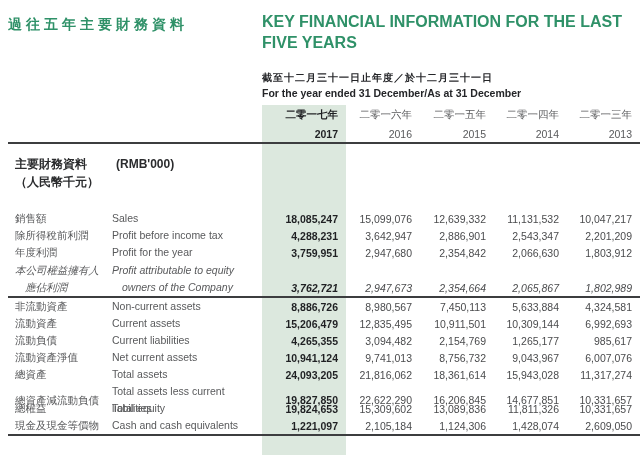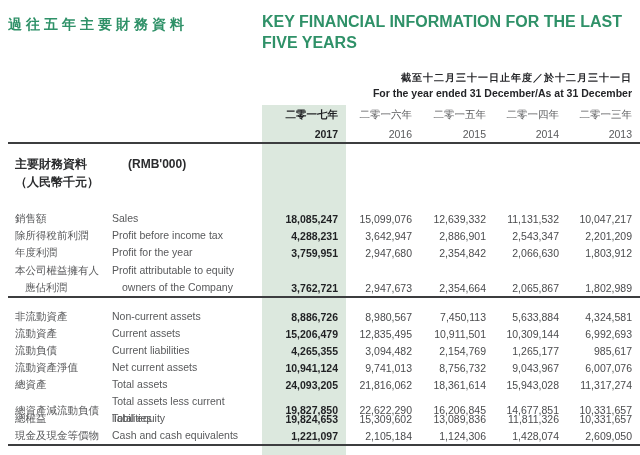--- a/index.html
+++ b/index.html
@@ -16,53 +16,53 @@
     color: #2f9168; font-size: 14px; font-weight: bold; letter-spacing: 4px;
   }
   .title-en {
     position: absolute; left: 262px; top: 11px; width: 382px;
     color: #2f9168; font-size: 16px; font-weight: bold; line-height: 1.32;
   }
   .band {
     position: absolute; left: 262px; top: 105px; width: 84px; height: 350px;
     background: #dce8de;
   }
-  .sub { position: absolute; left: 262px; width: 370px; text-align: right; color: #242528; font-weight: bold; }
+  .sub { position: absolute; left: 262px; width: 370px; text-align: left; color: #242528; font-weight: bold; }
   .sub-zh { top: 71px; font-size: 10px; letter-spacing: 1px; }
   .sub-en { top: 87px; font-size: 10.5px; }
 
   .table { position: absolute; left: 8px; top: 105px; width: 632px; }
   .hrow { display: grid; grid-template-columns: 104px 150px 84px 74px 74px 73px 73px; }
   .hrow-zh { height: 20px; align-items: center; }
   .hrow-yr { height: 17px; align-items: center; }
   .hrow .num, .row .num { text-align: right; padding-right: 8px; font-size: 10.5px; color: #58595b; }
   .hrow .num.hi, .row .num.hi { font-weight: bold; color: #1f2023; }
   .rule { height: 2px; background: #3c3d3f; }
 
   .group-hdr {
     display: grid; grid-template-columns: 104px 150px;
     height: 62px; padding-top: 12px;
     font-size: 12px; font-weight: bold; color: #2b2c2e; line-height: 17.5px;
   }
   .cell.zh { padding-left: 7px; }
   .ind { padding-left: 10px; }
-  .ind-sm { padding-left: 4px; margin-left: 12px; }
+  .ind-sm { padding-left: 4px; }
 
   #rows { padding-top: 4px; }
   .row {
     display: grid; grid-template-columns: 104px 150px 84px 74px 74px 73px 73px;
     height: 17px; align-items: center;
     font-size: 10.5px;
   }
   .row .cell { color: #58595b; line-height: 17px; }
   .row .num { color: #4a4b4d; }
-  .row.two { height: 35px; align-items: stretch; padding-top: 1px; }
+  .row.two { height: 35px; align-items: stretch; padding-top: 1px; font-style: italic; }
   .row.two .cell { align-self: start; }
   .row.two .num { align-self: end; padding-bottom: 2px; }
-  .row.gap { margin-top: 10px; }
+  .row.gap { }
 </style>
 </head>
 <body>
 
 <div class="page">
   <div class="title-zh">過往五年主要財務資料</div>
   <div class="title-en">KEY FINANCIAL INFORMATION FOR THE LAST FIVE YEARS</div>
 
   <div class="band"></div>
 

